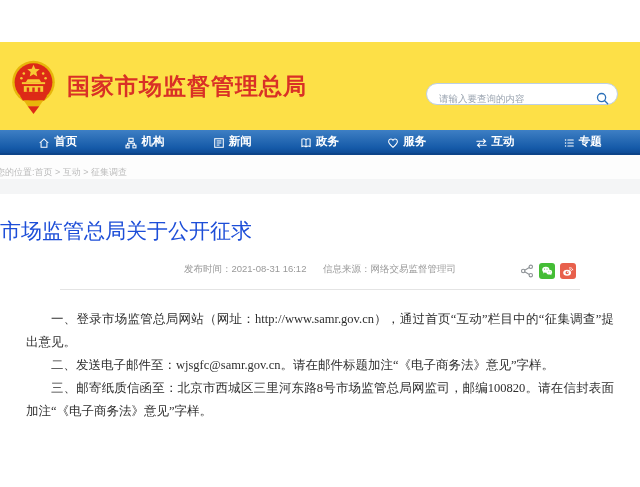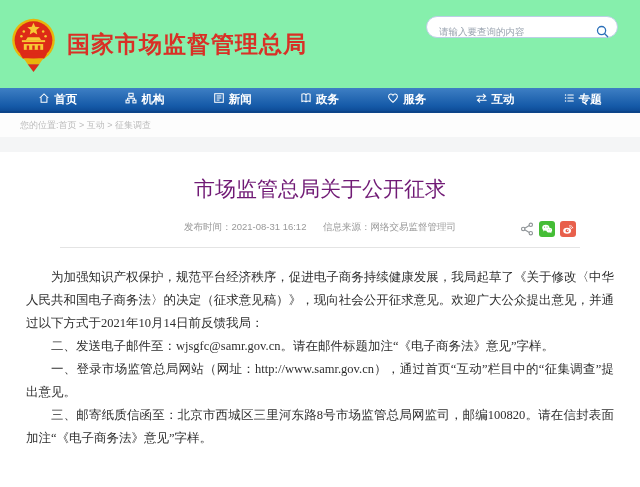--- a/index.html
+++ b/index.html
@@ -1,51 +1,51 @@
 <!DOCTYPE html>
 <html><head>
 <meta charset="utf-8">
 <style>
   * { margin:0; padding:0; box-sizing:border-box; }
   html,body { width:640px; height:487px; overflow:hidden; background:#fff;
               font-family:"Liberation Sans", sans-serif; }
 
   
-  .site-header { height:88px; background:#86efac; display:flex; align-items:center;
-                 padding:0 20px 0 10px; position:relative; }
+  .site-header { height:88px; background:#fde047; display:flex; align-items:center;
+                 padding:0 20px 0 10px; position:relative;margin-top:42px; }
   .emblem { width:47px; height:60px; flex:0 0 auto; margin-top:2px; }
   .brand { margin-left:10px; }
   .brand-title { color:#d93026; font-size:23px; font-weight:bold; letter-spacing:1px;
                  line-height:26px; }
   .brand-sub { color:#d9473a; font-size:9.5px; letter-spacing:1.6px; margin-top:5px; }
-  .search-box { position:absolute; right:22px; top:16px; width:192px; height:22px;
+  .search-box { position:absolute; right:22px; top:41px; width:192px; height:22px;
                 border:1px solid #bccfe6; border-radius:12px; display:flex;
                 align-items:center; padding:8px 8px 0 12px; background:#fff; }
   .search-input { border:none; outline:none; flex:1; font-size:9.5px; color:#333;
                   background:transparent; font-family:"Liberation Sans", sans-serif; }
   .search-input::placeholder { color:#9aa4b0; }
   .search-btn { background:none; border:none; cursor:pointer; display:flex;
                 align-items:center; padding:0; }
 
   
   .main-nav { height:25px; background:linear-gradient(#3e7fc4, #155aa8 78%, #0e4c97);
               border-bottom:2px solid #0c4489; display:flex; align-items:center;
               justify-content:space-around; padding:0 14px; }
-  .nav-item { display:flex; align-items:flex-start; gap:4px; color:#fff; font-size:11.5px;
+  .nav-item { display:flex; align-items:flex-end; gap:4px; color:#fff; font-size:11.5px;
               font-weight:bold; cursor:pointer; white-space:nowrap; }
   .nav-item svg { display:block; }
 
   
-  .breadcrumb-bar { height:24px; background:#fdfdfd; display:flex; align-items:center;padding-left:24px; }
+  .breadcrumb-bar { height:24px; background:#fdfdfd; display:flex; align-items:flex-end; }
   .breadcrumb { font-size:9px; color:#bcbcbc; margin-left:-4px; }
   .page-strip { height:15px; background:#f4f5f6; }
 
   
   .article { background:#fff; padding-top:20px; }
-  .article-title { text-align:center; color:#701a75; font-size:21px; line-height:33px;
+  .article-title { color:#1d4ed8; font-size:21px; line-height:33px;
                    font-weight:500; font-family:"Liberation Sans", sans-serif; }
   .meta-row { position:relative; margin-top:16px; height:18px; text-align:center;
               font-size:9.5px; color:#999; }
   .meta-row .sep { display:inline-block; width:14px; }
   .share-group { position:absolute; right:64px; top:0; display:flex; align-items:center; gap:5px; }
   .share-badge { width:16px; height:16px; border-radius:3px; display:flex;
                  align-items:center; justify-content:center; cursor:pointer; }
   .divider { border-top:1px solid #e4e4e4; margin:8px 60px 0 60px; }
 
   .article-body { padding:18px 26px 0 26px; font-family:"Liberation Serif", serif;
@@ -188,18 +188,17 @@
           <path d="M8.6 3.4 C10.4 2.8 12.2 3.8 12.6 5.6" fill="none" stroke="#fff" stroke-width="1.1" stroke-linecap="round"></path>
           <path d="M9.2 5.4 C10.2 5.1 11.1 5.6 11.3 6.5" fill="none" stroke="#fff" stroke-width="1" stroke-linecap="round"></path>
         </svg>
       </span>
     </span>
   </div>
 
   <div class="divider"></div>
 
   <div class="article-body">
-    <p>为加强知识产权保护，规范平台经济秩序，促进电子商务持续健康发展，我局起草了《关于修改〈中华人民共和国电子商务法〉的决定（征求意见稿）》，现向社会公开征求意见。欢迎广大公众提出意见，并通过以下方式于2021年10月14日前反馈我局：</p>
+    <p>一、登录市场监管总局网站（网址：http://www.samr.gov.cn），通过首页“互动”栏目中的“征集调查”提出意见。</p>
     <p>二、发送电子邮件至：wjsgfc@samr.gov.cn。请在邮件标题加注“《电子商务法》意见”字样。</p>
-    <p>一、登录市场监管总局网站（网址：http://www.samr.gov.cn），通过首页“互动”栏目中的“征集调查”提出意见。</p>
     <p>三、邮寄纸质信函至：北京市西城区三里河东路8号市场监管总局网监司，邮编100820。请在信封表面加注“《电子商务法》意见”字样。</p>
   </div>
 </div>
 
 </body></html>

